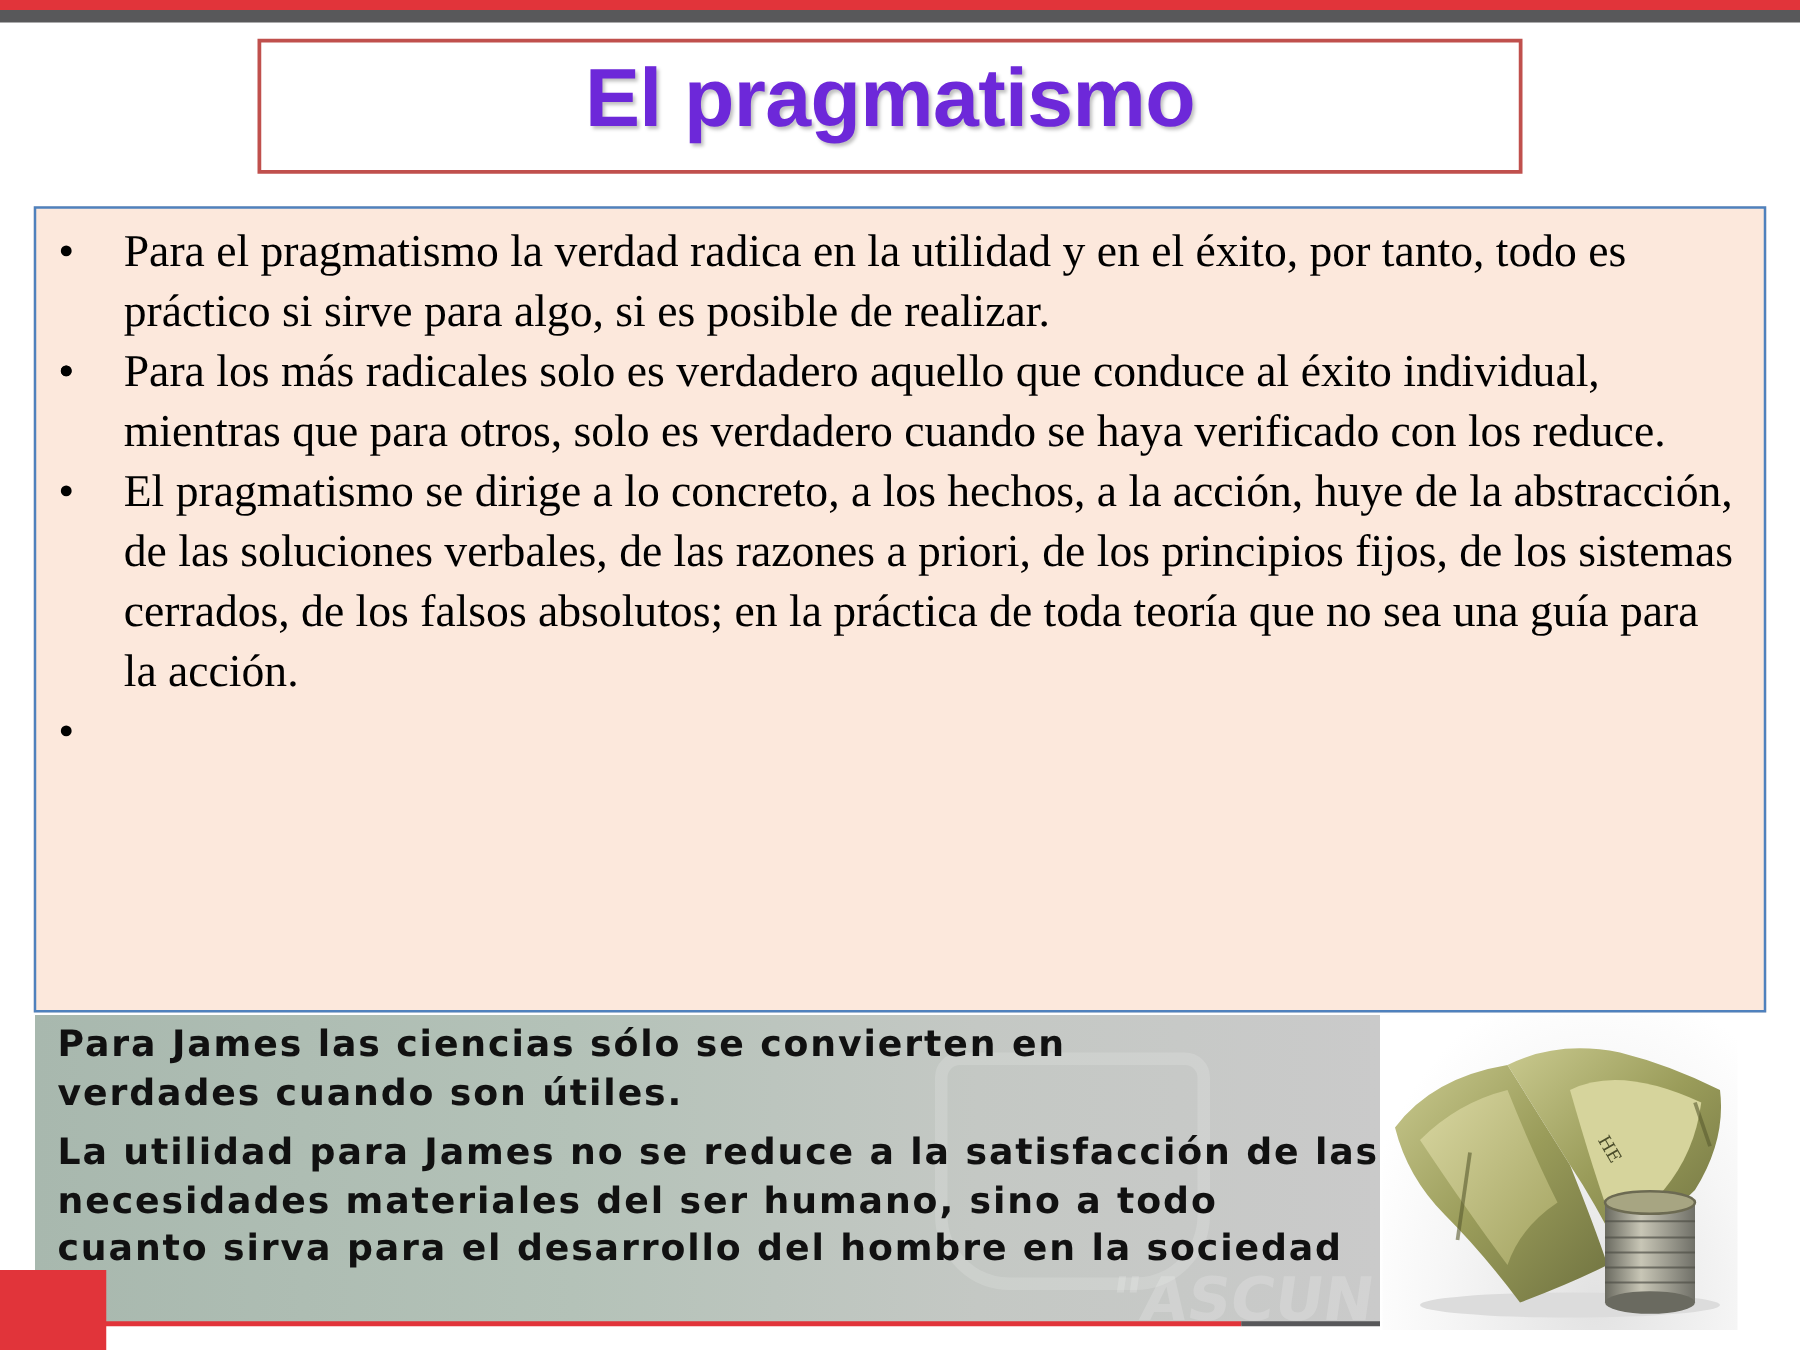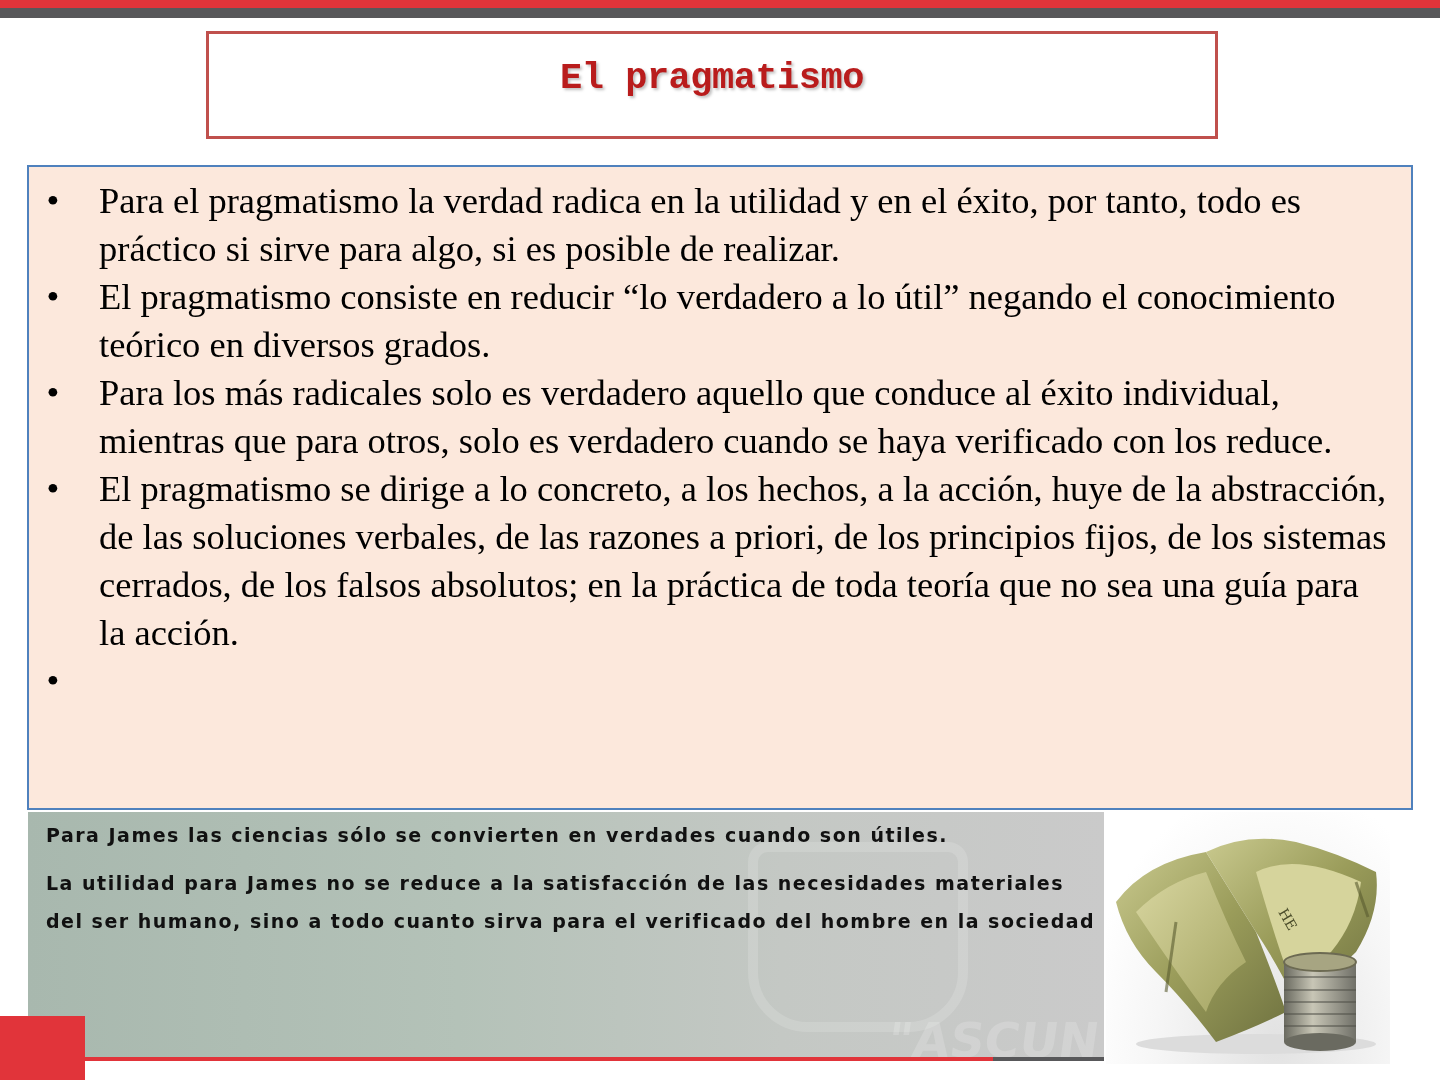--- a/index.html
+++ b/index.html
@@ -10,22 +10,22 @@
   }
   .top-bar-red { position: absolute; left: 0; top: 0; width: 1440px; height: 8px; background: #e1343a; }
   .top-bar-gray { position: absolute; left: 0; top: 8px; width: 1440px; height: 10px; background: #58585a; }
 
   .title-box {
     position: absolute; left: 206px; top: 31px; width: 1012px; height: 108px;
     border: 3px solid #c0504d; box-sizing: border-box; background: #fff;
     display: flex; align-items: center; justify-content: center;
   }
   .title-text {
-    font-family: Liberation Mono, monospace; font-weight: bold;
-    font-size: 37px; color: #b91c1c; letter-spacing: -0.5px;
+    font-family: Liberation Sans, sans-serif; font-weight: bold;
+    font-size: 66px; color: #6d28d9; letter-spacing: -0.5px;
     text-shadow: 2px 2px 3px rgba(0,0,0,0.25);
     margin-top: -14px;
   }
 
   .content-box {
     position: absolute; left: 27px; top: 165px; width: 1386px; height: 645px;
     border: 2px solid #4f81bd; box-sizing: border-box;
     background: #fce8dc;
     padding: 10px 20px 0 14px;
   }
@@ -43,21 +43,21 @@
     background: linear-gradient(90deg, #a8b8ae 0%, #b4c2b8 40%, #c4c8c4 70%, #cacaca 100%);
     overflow: hidden;
   }
   .james-panel .wm {
     position: absolute; color: rgba(255,255,255,0.18);
     font-family: "DejaVu Sans", sans-serif; font-weight: bold;
   }
   .james-text {
     position: relative; padding: 4px 0 0 18px;
     font-family: "DejaVu Sans", sans-serif; font-weight: bold;
-    font-size: 19px; color: #111; letter-spacing: 1.5px;
+    font-size: 29px; color: #111; letter-spacing: 1.5px;
   }
   .james-text p { margin: 0; line-height: 38.5px; }
   .james-text p + p { margin-top: 9px; }
   .panel-bottom-red { position: absolute; left: 28px; top: 1057px; width: 965px; height: 4px; background: #e1343a; }
   .panel-bottom-gray { position: absolute; left: 993px; top: 1057px; width: 111px; height: 4px; background: #58585a; }
   .corner-red { position: absolute; left: 0; top: 1016px; width: 85px; height: 64px; background: #e1343a; }
 
   .money-image {
     position: absolute; left: 1106px; top: 812px; width: 284px; height: 252px;
     background: radial-gradient(ellipse at 60% 90%, #e2e2e2 0%, #f6f6f6 50%, #ffffff 80%);
@@ -74,42 +74,41 @@
 </div>
 
 <div class="content-box">
   <ul class="bullets">
     <li>
       <span class="bullet-dot">•</span>
       <span>Para el pragmatismo la verdad radica en la utilidad y en el éxito, por tanto, todo es práctico si sirve para algo, si es posible de realizar.</span>
     </li>
     <li>
       <span class="bullet-dot">•</span>
-      <span>El pragmatismo consiste en reducir “lo verdadero a lo útil” negando el conocimiento teórico en diversos grados.</span>
     </li>
     <li>
       <span class="bullet-dot">•</span>
       <span>Para los más radicales solo es verdadero aquello que conduce al éxito individual, mientras que para otros, solo es verdadero cuando se haya verificado con los reduce.</span>
     </li>
     <li>
       <span class="bullet-dot">•</span>
       <span>El pragmatismo se dirige a lo concreto, a los hechos, a la acción, huye de la abstracción, de las soluciones verbales, de las razones a priori, de los principios fijos, de los sistemas cerrados, de los falsos absolutos; en la práctica de toda teoría que no sea una guía para la acción.</span>
     </li>
     <li>
       <span class="bullet-dot">•</span>
     </li>
   </ul>
 </div>
 
 <div class="james-panel">
   <div class="wm" style="left:720px; top:30px; width:200px; height:170px; border:10px solid rgba(255,255,255,0.15); border-radius:20px 20px 60px 60px;"></div>
   <div class="wm" style="left:860px; top:200px; font-size:48px; transform:skewX(-8deg);">"ASCUN"</div>
   <div class="james-text">
     <p style="width:980px;">Para James las ciencias sólo se convierten en verdades cuando son útiles.</p>
-    <p style="width:1060px;">La utilidad para James no se reduce a la satisfacción de las necesidades materiales del ser humano, sino a todo cuanto sirva para el verificado del hombre en la sociedad</p>
+    <p style="width:1060px;">La utilidad para James no se reduce a la satisfacción de las necesidades materiales del ser humano, sino a todo cuanto sirva para el desarrollo del hombre en la sociedad</p>
   </div>
 </div>
 <div class="panel-bottom-red"></div>
 <div class="panel-bottom-gray"></div>
 <div class="corner-red"></div>
 
 <div class="money-image">
   <svg width="284" height="252" viewBox="0 0 284 252">
     <defs>
       <linearGradient id="bill" x1="0" y1="0" x2="1" y2="1">

